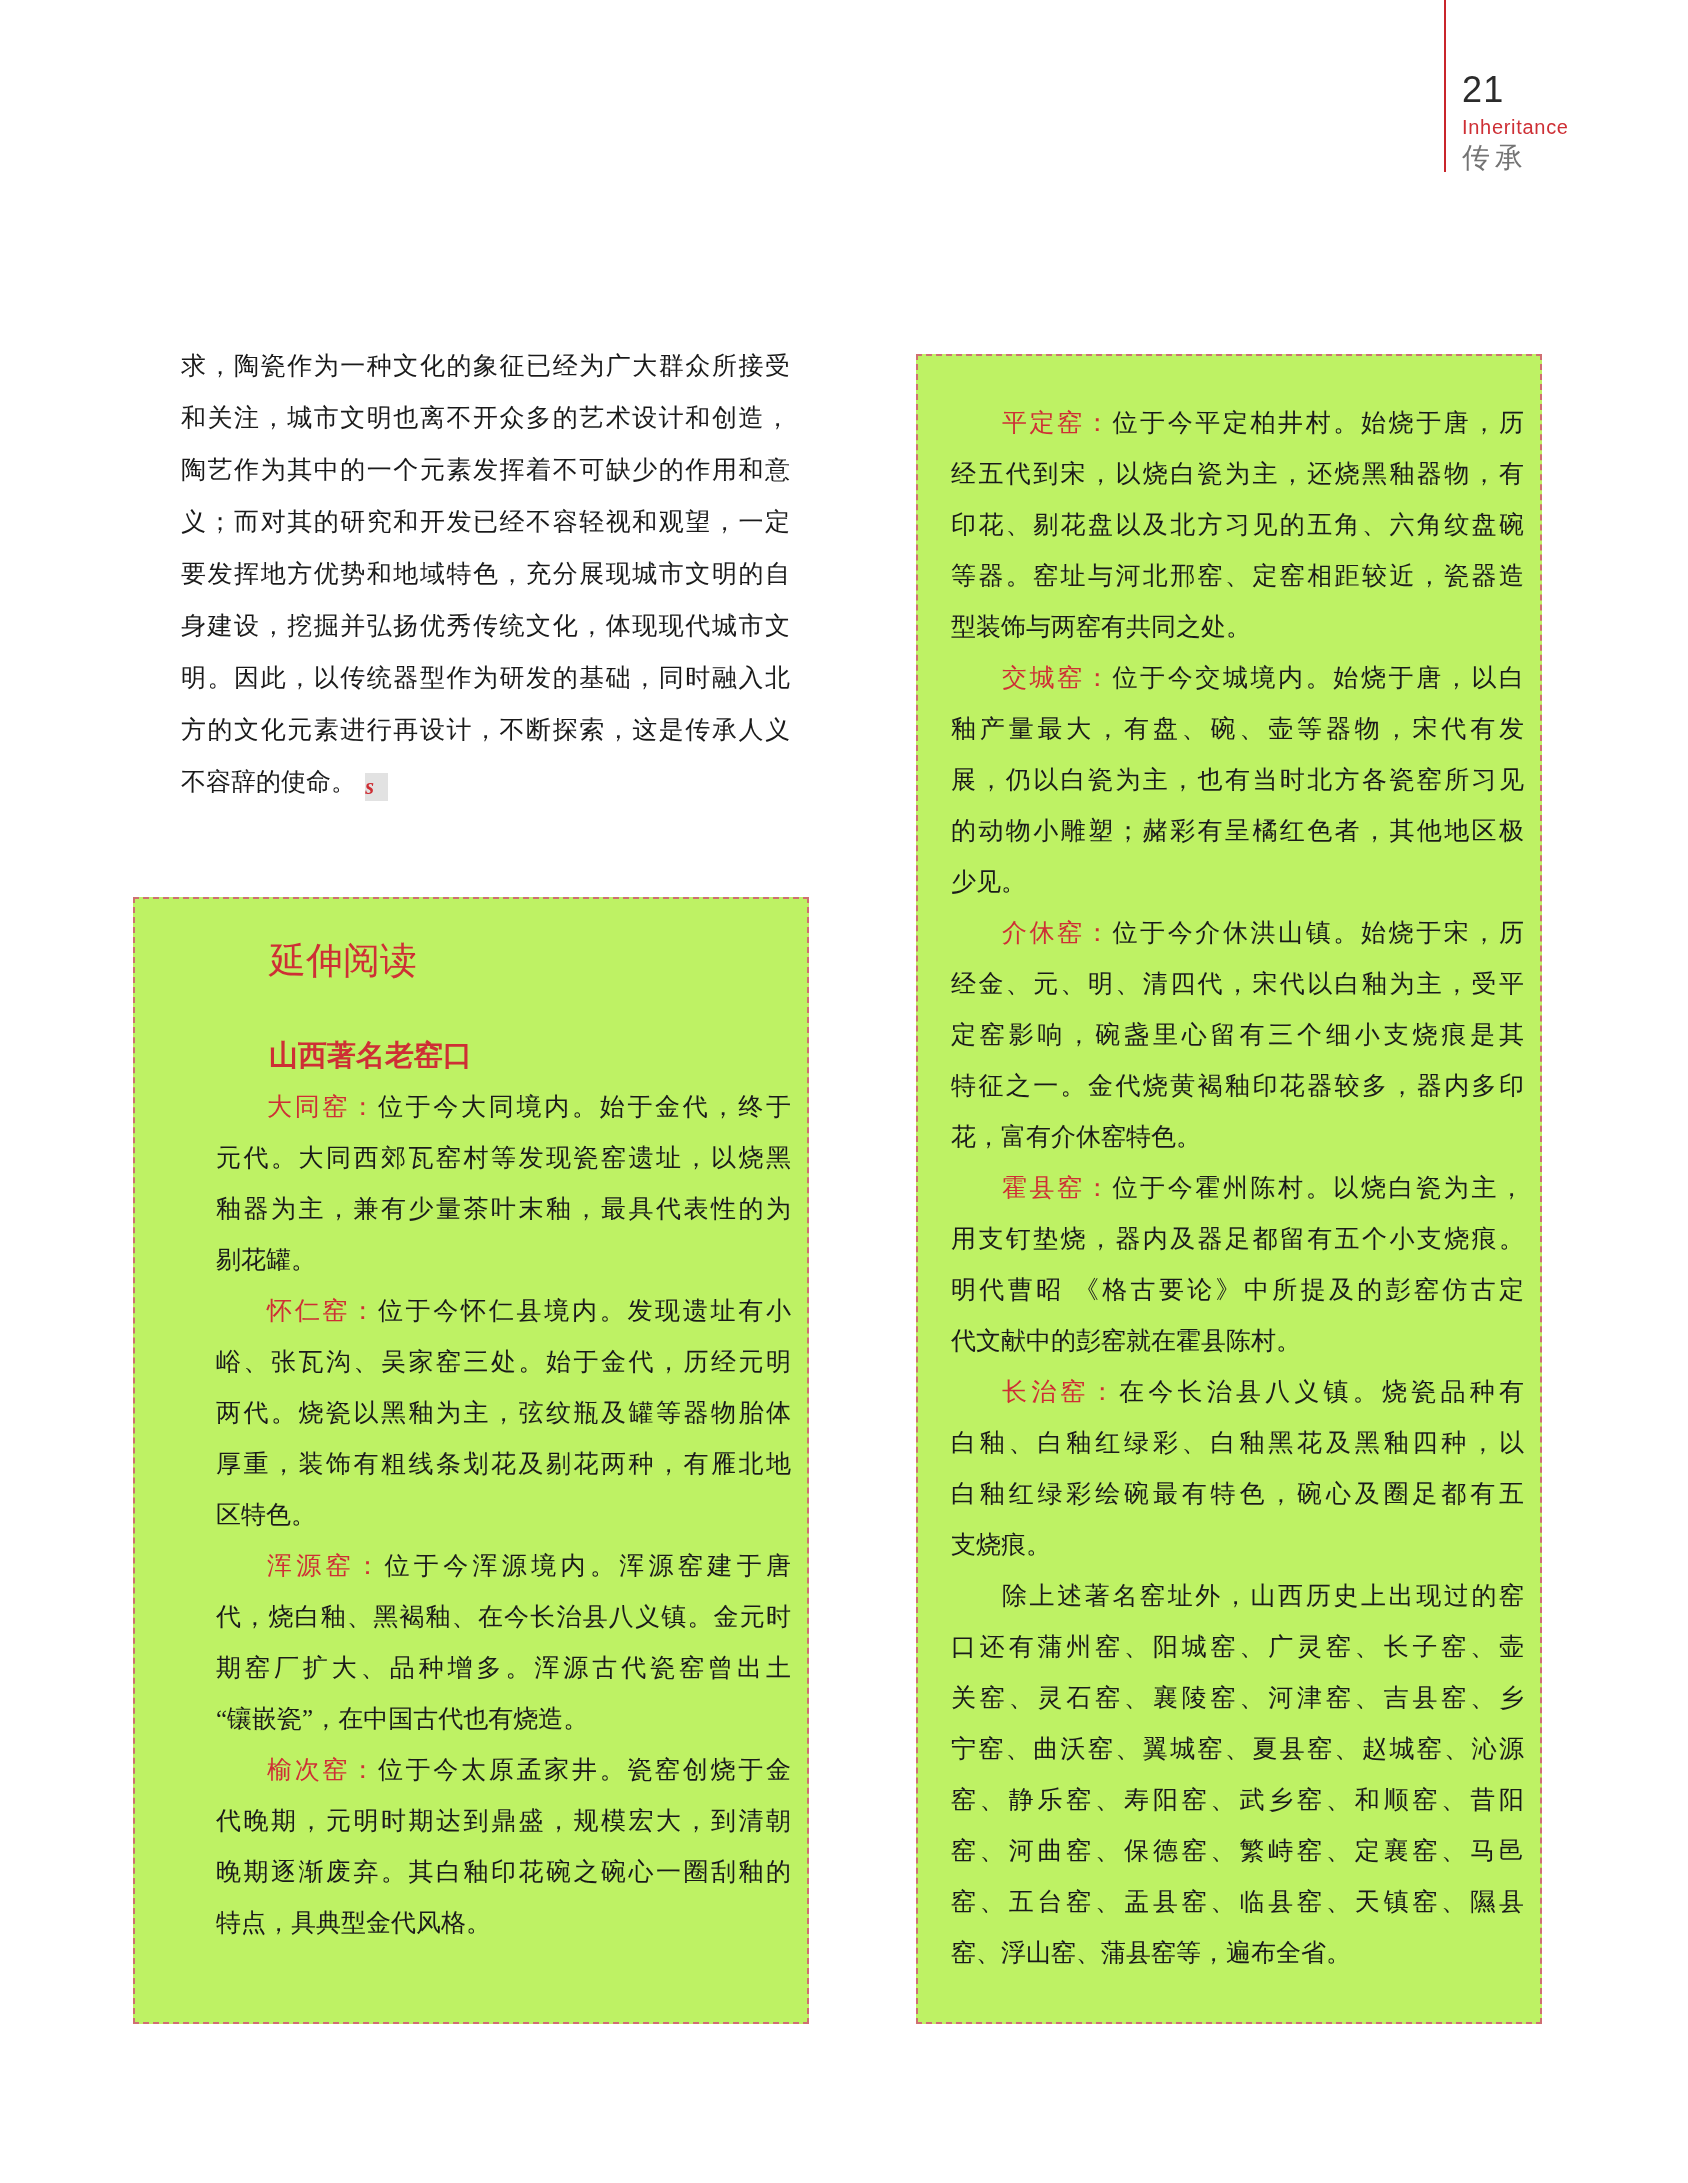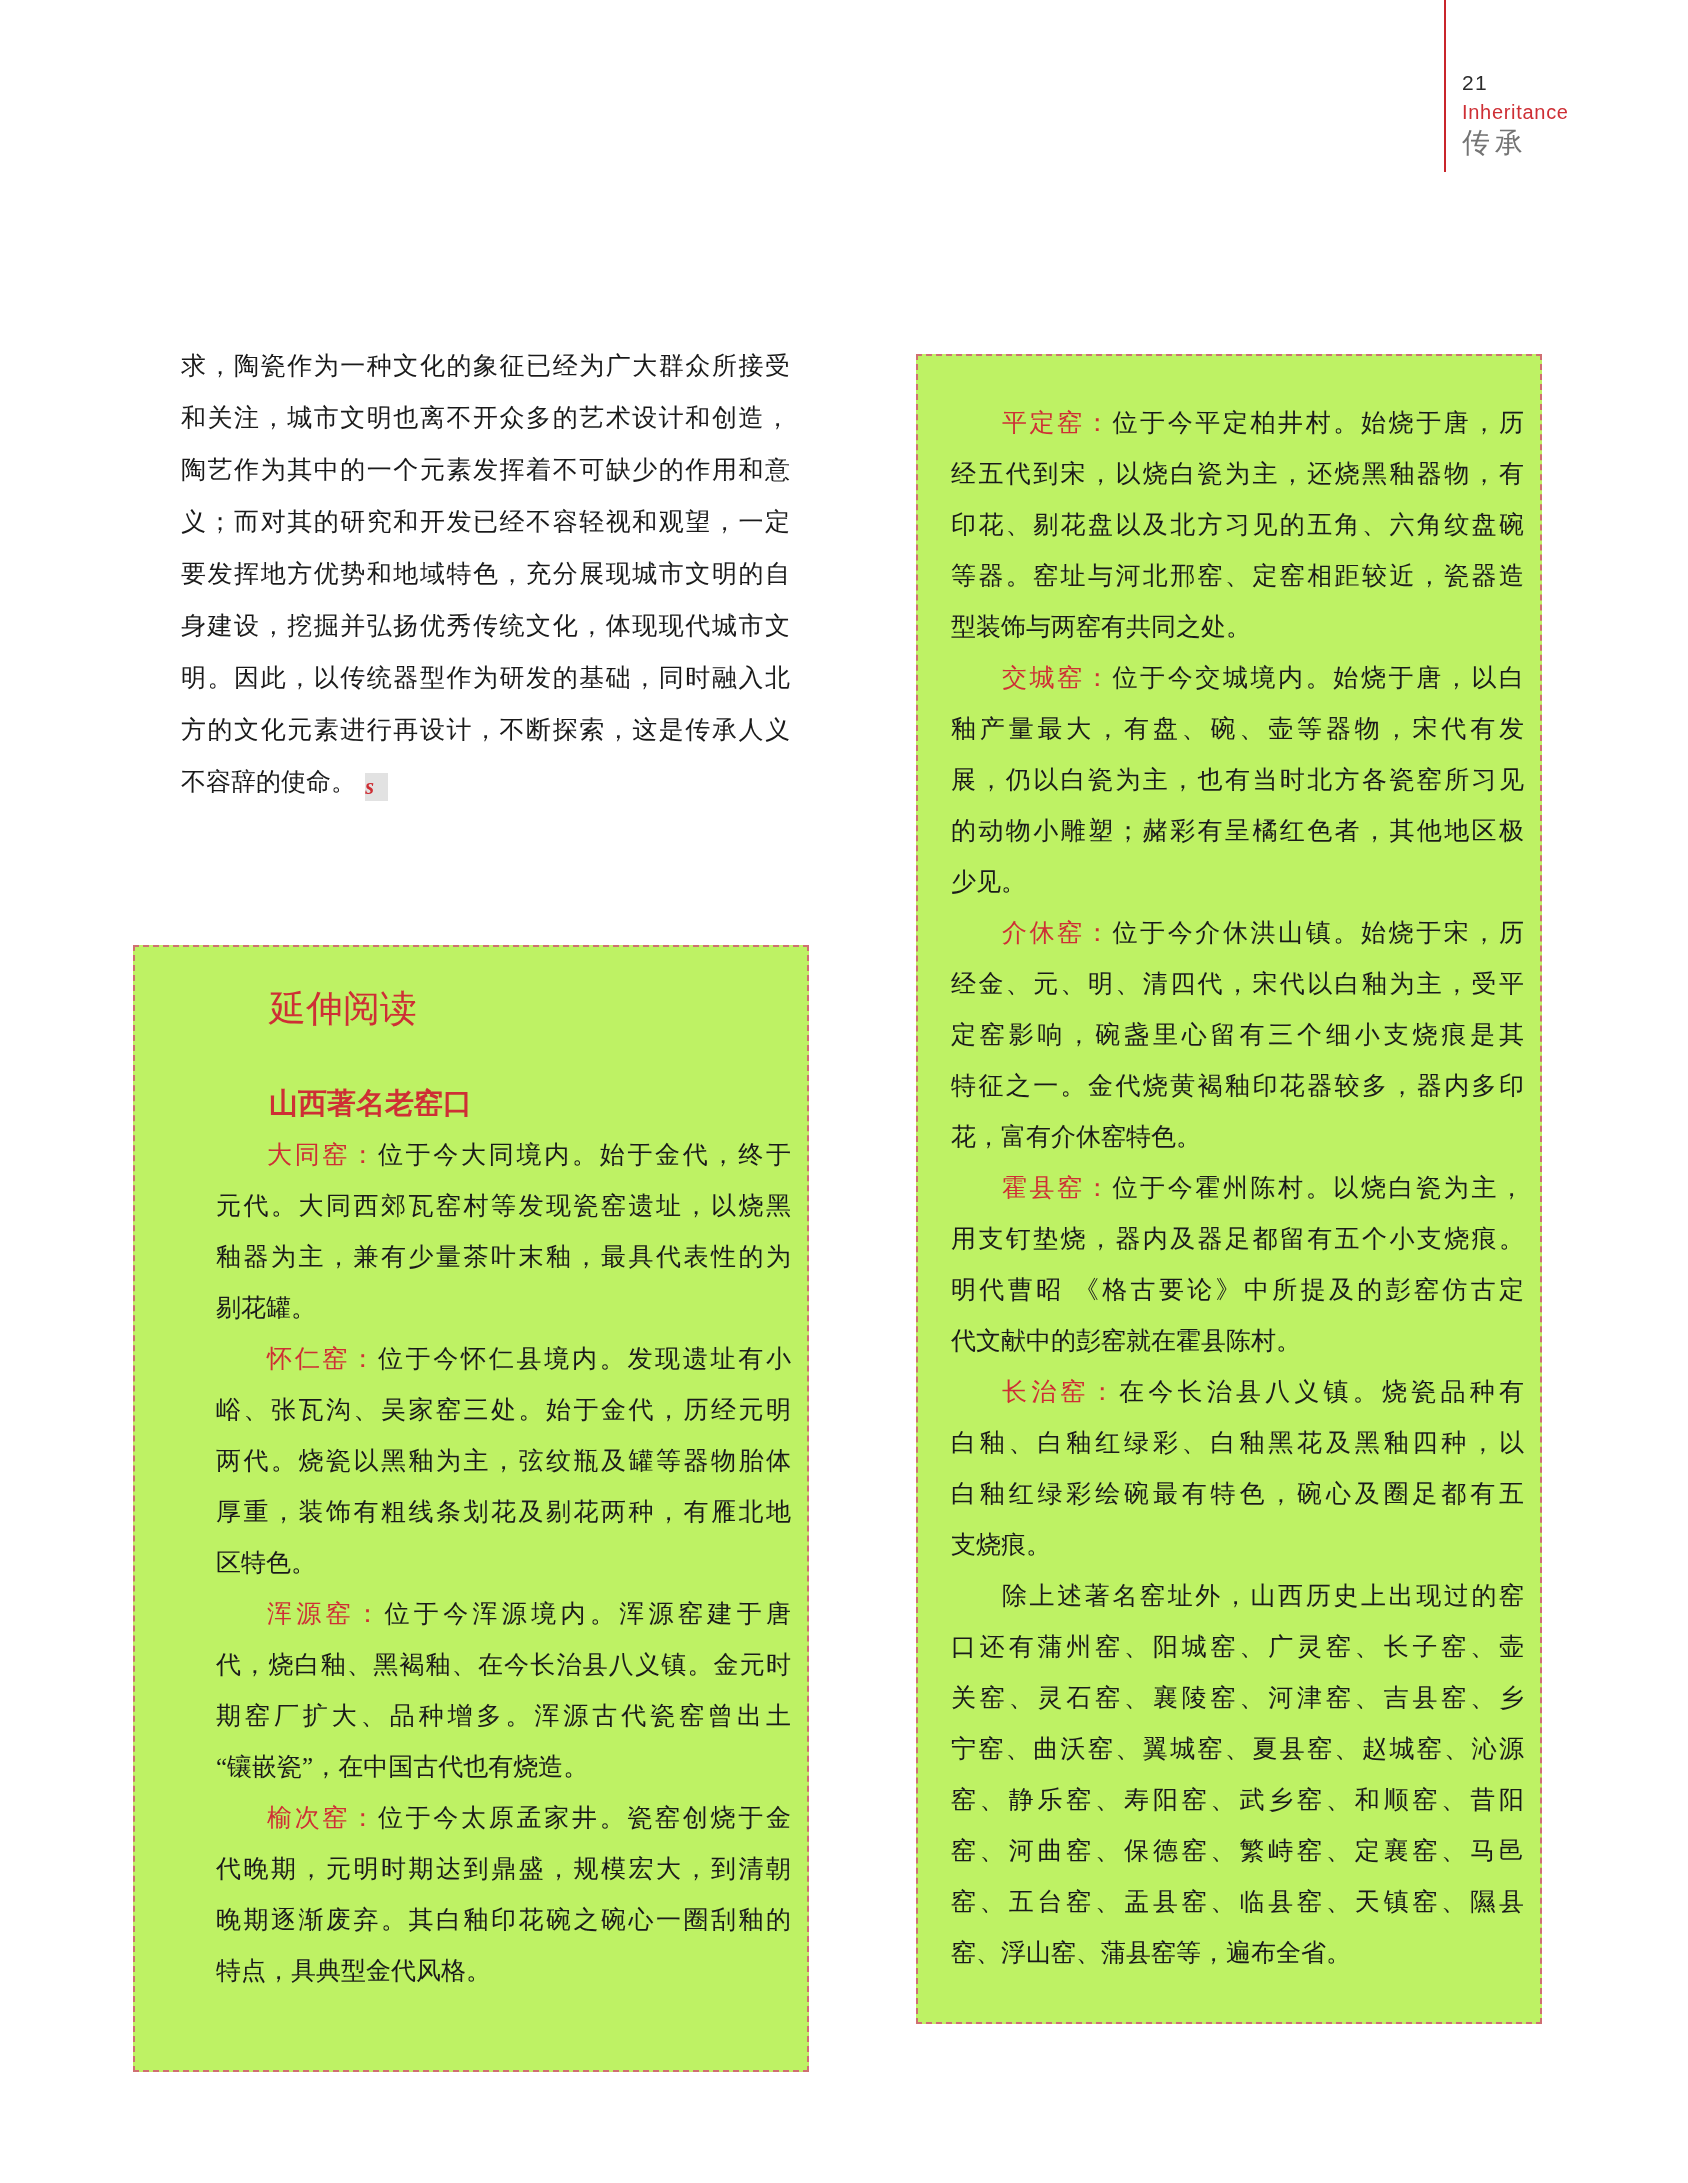--- a/index.html
+++ b/index.html
@@ -19,21 +19,21 @@
   }
   
   .vrule{
     position:absolute;left:1444px;top:0;width:2px;height:172px;
     background:var(--rule);
   }
   .pagemeta{
     position:absolute;left:1462px;top:72px;
     font-family:"Liberation Sans","DejaVu Sans",sans-serif;
   }
-  .pnum{font-size:21px;line-height:1;color:#2b2b2b;letter-spacing:1.3px;}
+  .pnum{font-size:36px;line-height:1;color:#2b2b2b;letter-spacing:1.3px;}
   .pen{font-size:20px;line-height:1;color:var(--accent);margin-top:8.6px;letter-spacing:0.7px;}
   .pzh{font-size:28px;line-height:1;color:#737373;margin-top:7.3px;letter-spacing:4.7px;font-weight:500;}
   
   .line{
     text-align:justify;
     text-align-last:justify;
     white-space:nowrap;
   }
   .line.end{text-align-last:left;}
   .line.indent{text-indent:51px;}
@@ -41,21 +41,21 @@
   
   .intro{
     position:absolute;left:181px;top:340px;width:609px;
     font-size:25px;line-height:52px;
   }
   
   .box{
     position:absolute;background:#bef264;box-sizing:border-box;
     border:2px dashed var(--border);
   }
-  .sidebar-box{left:133px;top:945px;width:676px;height:1127px;padding:0 16px 0 81px;}
+  .sidebar-box{left:133px;top:897px;width:676px;height:1127px;padding:0 16px 0 81px;}
   .main-box{left:916px;top:354px;width:626px;height:1670px;padding:0 16px 0 33px;}
   .box-title{
     margin:41px 0 0 53px;
     font-family:"Liberation Sans","DejaVu Sans",sans-serif;
     font-size:37px;line-height:1.15;font-weight:400;color:var(--accent);
   }
   .box-subtitle{
     margin:57px 0 0 53px;
     font-family:"Liberation Sans","DejaVu Sans",sans-serif;
     font-size:29px;line-height:1.1;font-weight:700;color:var(--accent);

